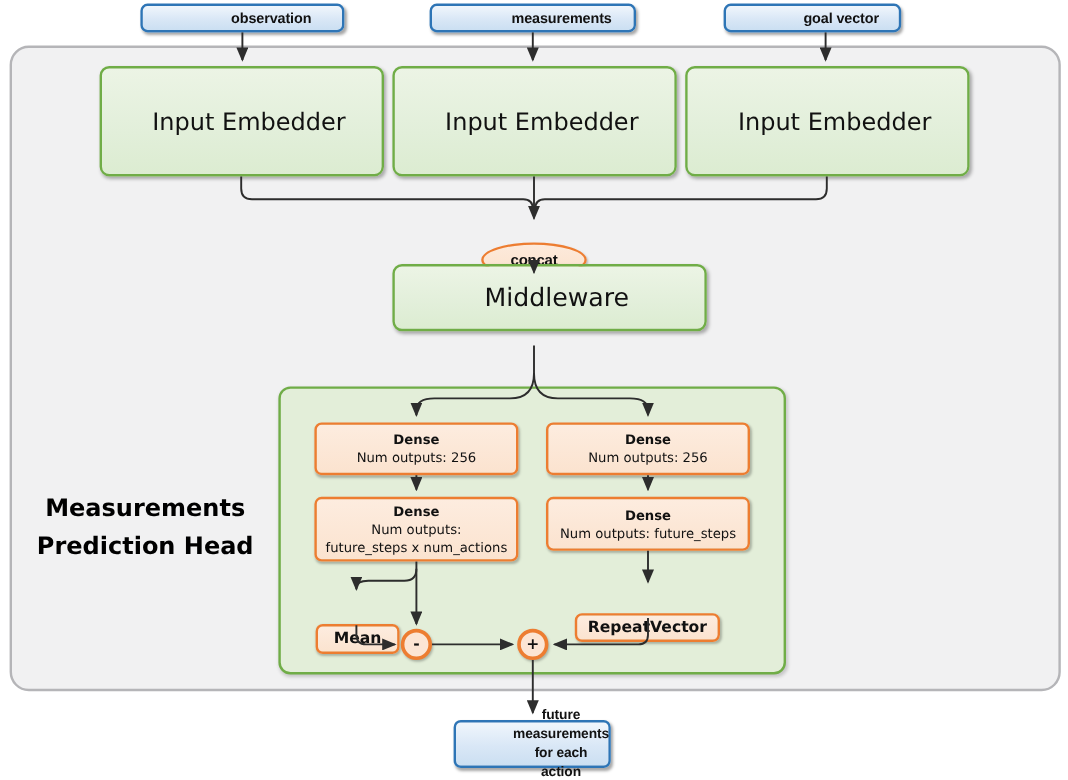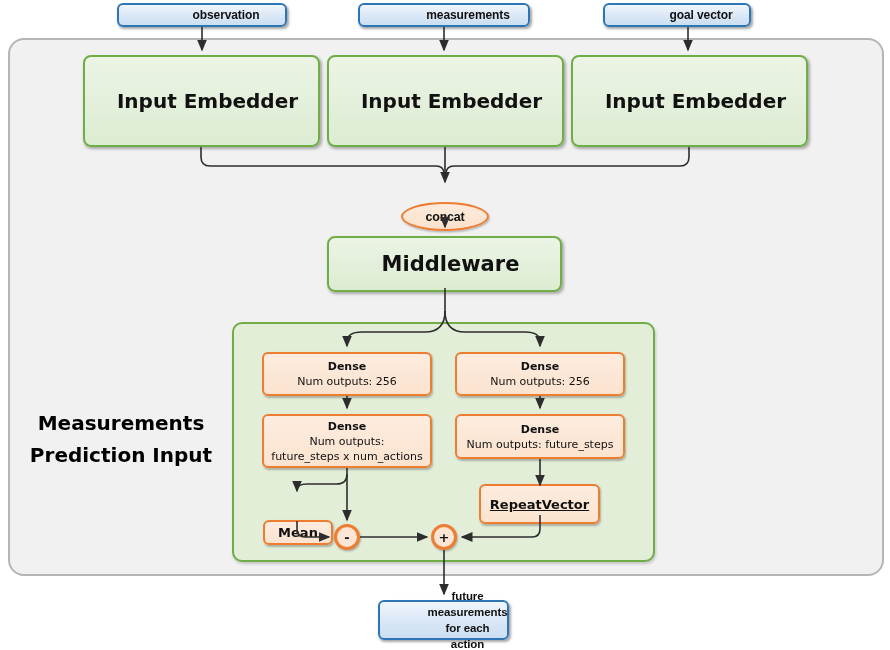--- a/index.html
+++ b/index.html
@@ -23,21 +23,21 @@
   .box-blue{
     background:linear-gradient(180deg,#f0f6fc 0%,#d9e7f6 55%,#cbdff2 100%);
     border:2.5px solid #2e75b6;border-radius:6px;
     box-shadow:1.5px 2px 2.5px rgba(0,0,0,.35);
     font-weight:bold;font-size:12px;letter-spacing:-.1px;padding-left:48px;
   }
   .box-green{
     background:linear-gradient(180deg,#ecf4e5 0%,#e2efda 60%,#dcecd1 100%);
     border:2.5px solid #70ad47;border-radius:8px;
     box-shadow:1.5px 2px 3px rgba(0,0,0,.3);
-    font-family:"DejaVu Sans",sans-serif;font-weight:bold;padding-left:12px;
+    font-family:"DejaVu Sans",sans-serif;font-weight:normal;padding-left:12px;
   }
   .box-orange{
     background:linear-gradient(180deg,#fdecdf 0%,#fbe3cf 100%);
     border:2.5px solid #ed7d31;border-radius:6px;
     box-shadow:1px 1.5px 2px rgba(0,0,0,.25);
     font-family:"DejaVu Sans",sans-serif;font-size:11px;line-height:15px;
   }
   .dense-title{font-weight:bold;}
   .ellipse-orange{
     background:linear-gradient(180deg,#fdeadb 0%,#fbe2cd 100%);
@@ -86,27 +86,27 @@
     <span>Input Embedder</span>
   </div>
   <div class="abs node box-green embedder-label" style="left:571px;top:55px;width:237px;height:92px;">
     <span>Input Embedder</span>
   </div>
 
   <div class="abs node ellipse-orange" style="left:401px;top:202px;width:88px;height:29px;">
     <span>concat</span>
   </div>
 
-  <div class="abs node box-green middleware-label" style="left:327px;top:236px;width:235px;height:56px;">
+  <div class="abs node box-green middleware-label" style="left:327px;top:220px;width:262px;height:56px;">
     <span>Middleware</span>
   </div>
 
   <div class="abs head-title">
     <div>Measurements</div>
-    <div>Prediction Input</div>
+    <div>Prediction Head</div>
   </div>
 
   <div class="abs node box-orange" style="left:262px;top:352px;width:170px;height:44px;flex-direction:column;">
     <div class="dense-title">Dense</div>
     <div>Num outputs: 256</div>
   </div>
   <div class="abs node box-orange" style="left:455px;top:352px;width:170px;height:44px;flex-direction:column;">
     <div class="dense-title">Dense</div>
     <div>Num outputs: 256</div>
   </div>
@@ -116,21 +116,21 @@
     <div style="white-space:nowrap;">future_steps x num_actions</div>
   </div>
   <div class="abs node box-orange" style="left:455px;top:414px;width:170px;height:45px;flex-direction:column;">
     <div class="dense-title">Dense</div>
     <div style="white-space:nowrap;">Num outputs: future_steps</div>
   </div>
 
   <div class="abs node box-orange small-bold" style="left:263px;top:496px;width:70px;height:25px;margin-top:24px;">
     <span>Mean</span>
   </div>
-  <div class="abs node box-orange small-bold" style="left:479px;top:484px;width:121px;height:40px;text-decoration:underline;">
+  <div class="abs node box-orange small-bold" style="left:479px;top:511px;width:121px;height:24px;">
     <span>RepeatVector</span>
   </div>
 
   <div class="abs node circle-orange" style="left:334px;top:524px;width:26px;height:26px;">
     <span>-</span>
   </div>
   <div class="abs node circle-orange" style="left:431px;top:524px;width:26px;height:26px;">
     <span>+</span>
   </div>
 

